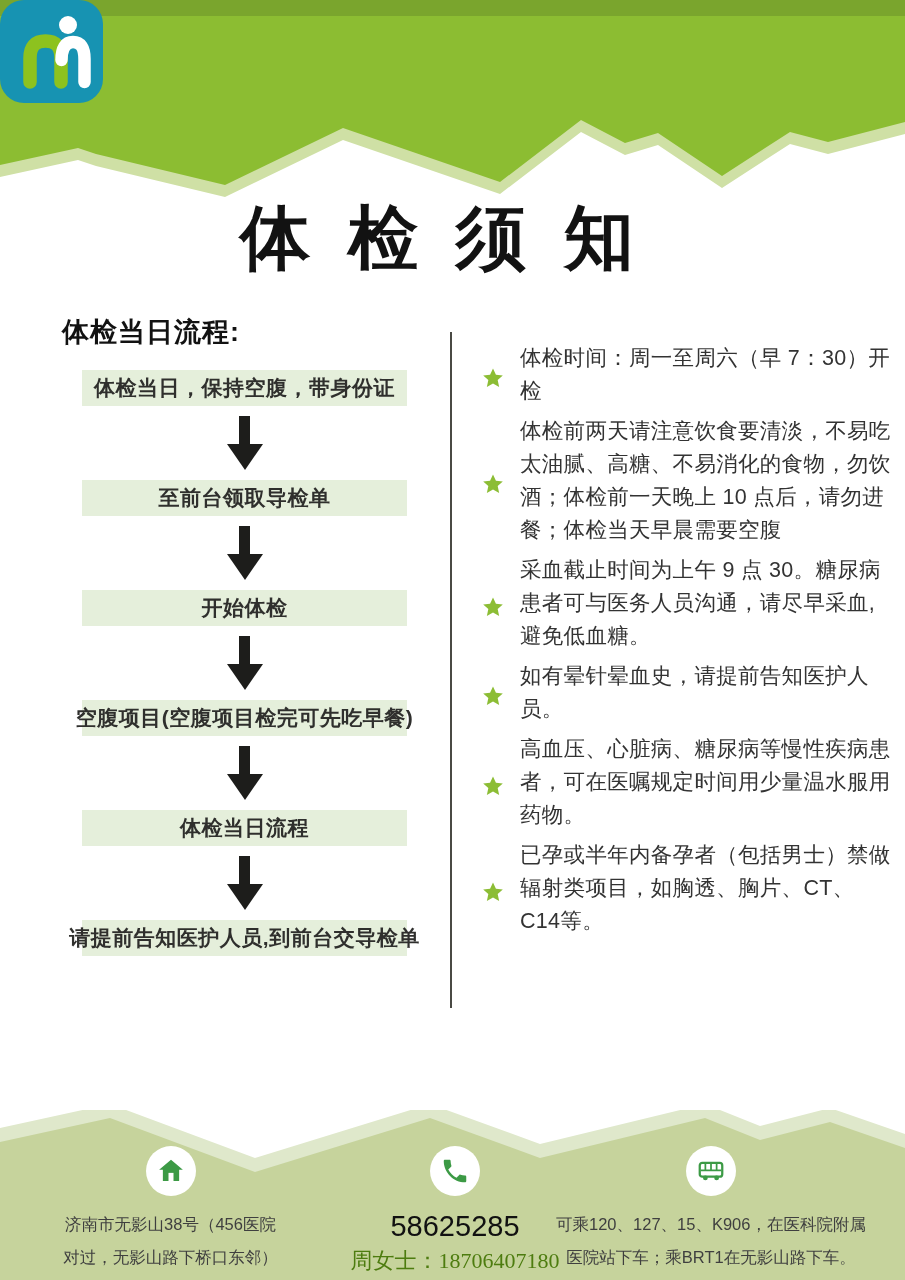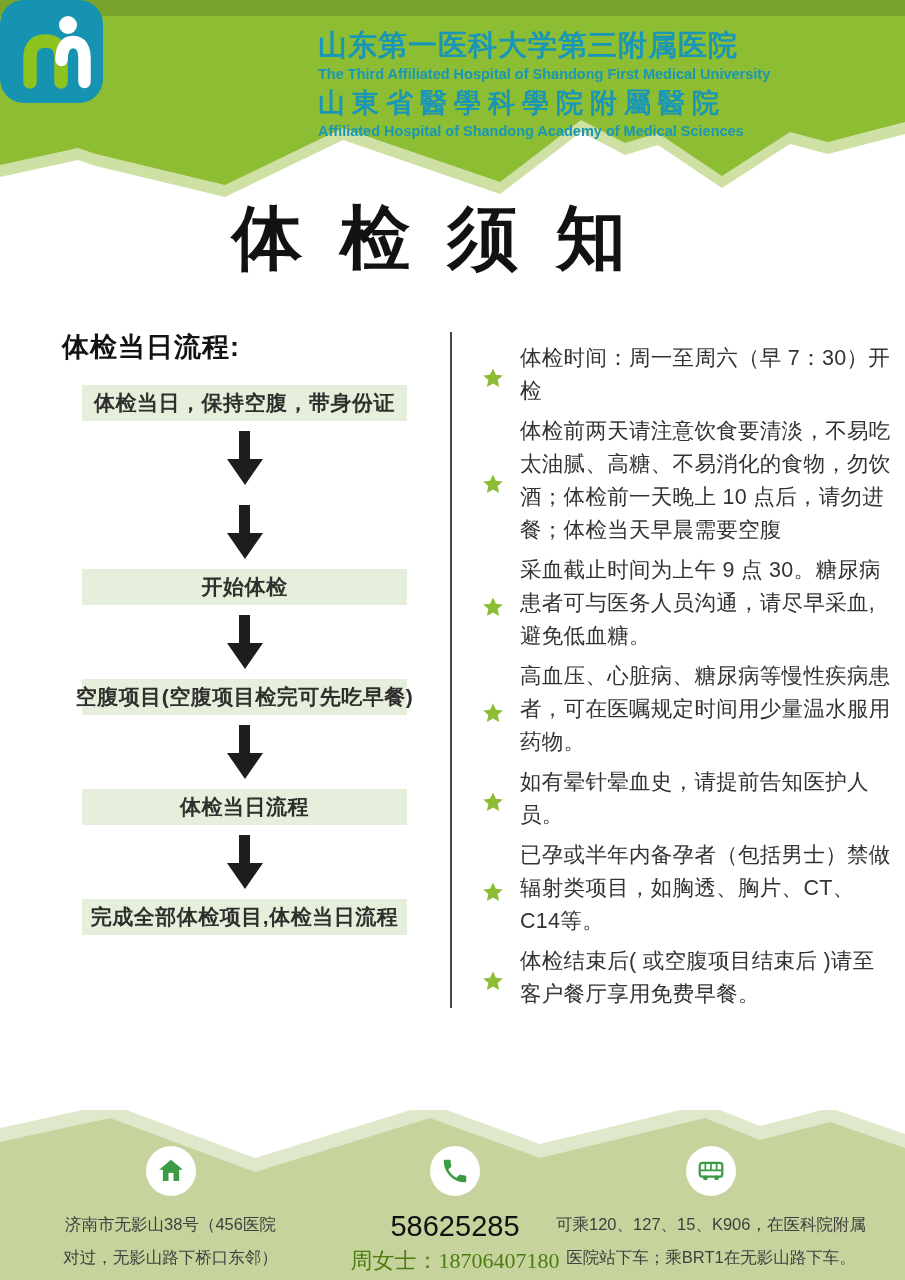--- a/index.html
+++ b/index.html
@@ -21,26 +21,26 @@
   .header-text{position:absolute;top:26px;left:318px;width:430px;z-index:2;}
   .h-cn1{font-size:29px;font-weight:bold;color:var(--teal);letter-spacing:1px;line-height:38px;white-space:nowrap;}
   .h-en1{font-size:14.5px;font-weight:bold;color:var(--teal);line-height:21px;white-space:nowrap;}
   .h-cn2{font-size:27px;font-weight:bold;color:var(--teal);letter-spacing:7px;line-height:36px;white-space:nowrap;}
   .h-en2{font-size:14.5px;font-weight:bold;color:var(--teal);line-height:20px;white-space:nowrap;}
   .zig-light{fill:var(--light-zig);}
   .zig-dark{fill:var(--band-green);}
   .zig-strip{fill:var(--strip-green);}
   
   .page-title{
-    position:absolute;top:192px;left:4px;width:850px;text-align:center;
+    position:absolute;top:192px;left:12px;width:850px;text-align:center;
     font-size:70px;font-weight:bold;letter-spacing:38px;text-indent:38px;
     color:#121212;font-family:"DejaVu Sans","Liberation Sans",sans-serif;
   }
   
-  .flow{position:absolute;top:329px;left:62px;width:345px;}
+  .flow{position:absolute;top:314px;left:62px;width:345px;}
   .col-heading{font-size:27px;font-weight:bold;color:#121212;letter-spacing:1px;}
   .flow-list{margin-top:20px;margin-left:20px;}
   .step-box{
     height:36px;background:var(--box-bg);display:flex;align-items:center;justify-content:center;
     font-weight:bold;font-size:21px;color:#2f2f2d;white-space:nowrap;letter-spacing:0.5px;
   }
   .arrow-wrap{height:74px;display:flex;align-items:center;justify-content:center;flex-direction:column;}
   .arrow-shaft{width:11px;height:28px;background:var(--ink);}
   .arrow-head{width:0;height:0;border-left:18px solid transparent;border-right:18px solid transparent;border-top:26px solid var(--ink);}
   .flow-list > .arrow-wrap:last-child{display:none;}
@@ -86,42 +86,39 @@
     <rect class="zig-strip" x="0" y="0" width="905" height="16"></rect>
   </svg>
 
   <svg class="logo" viewBox="0 0 103 103">
     <rect x="0" y="0" width="103" height="103" rx="24" fill="#1793b2"></rect>
     <path d="M30 82 V58 Q30 41 45.5 41 Q61 41 61 58 V82" stroke="#8dc21f" stroke-width="13.5" fill="none" stroke-linecap="round"></path>
     <circle cx="68" cy="25" r="9" fill="#ffffff"></circle>
     <path d="M61.5 60 Q61.5 42 73 42 Q84.5 42 84.5 59 V82" stroke="#ffffff" stroke-width="12.5" fill="none" stroke-linecap="round"></path>
   </svg>
 
-  <div class="header-text">
-    <div class="h-cn1">山东第一医科大学第三附属医院</div>
-    <div class="h-en1">The Third Affiliated Hospital of Shandong First Medical University</div>
-    <div class="h-cn2">山東省醫學科學院附屬醫院</div>
-    <div class="h-en2">Affiliated Hospital of Shandong Academy of Medical Sciences</div>
-  </div>
 </div>
 
 <div class="page-title">体检须知</div>
 
 <div class="flow">
   <div class="col-heading">体检当日流程:</div>
   <div class="flow-list">
 
       <div class="step-box">
         <span>体检当日，保持空腹，带身份证</span>
       </div>
       <div class="arrow-wrap">
         <div class="arrow-shaft"></div>
         <div class="arrow-head"></div>
       </div>
 
+      <div class="step-box">
+        <span>至前台领取导检单</span>
+      </div>
       <div class="arrow-wrap">
         <div class="arrow-shaft"></div>
         <div class="arrow-head"></div>
       </div>
 
       <div class="step-box">
         <span>开始体检</span>
       </div>
       <div class="arrow-wrap">
         <div class="arrow-shaft"></div>
@@ -138,21 +135,21 @@
 
       <div class="step-box">
         <span>体检当日流程</span>
       </div>
       <div class="arrow-wrap">
         <div class="arrow-shaft"></div>
         <div class="arrow-head"></div>
       </div>
 
       <div class="step-box">
-        <span>完成全部体检项目,体检当日流程</span>
+        <span>请提前告知医护人员,到前台交导检单</span>
       </div>
 
     </div>
 </div>
 
 <div class="divider"></div>
 
 <div class="notes">
   <div class="notes-list">
 
@@ -174,43 +171,37 @@
         <svg class="star" viewBox="0 0 24 24">
           <polygon fill="#8cbd35" points="12,1.6 15.2,8.5 22.7,9.2 17.1,14.3 18.7,21.7 12,17.9 5.3,21.7 6.9,14.3 1.3,9.2 8.8,8.5"></polygon>
         </svg>
         <p class="note-text">采血截止时间为上午 9 点 30。糖尿病患者可与医务人员沟通，请尽早采血,避免低血糖。</p>
       </div>
 
       <div class="note-item">
         <svg class="star" viewBox="0 0 24 24">
           <polygon fill="#8cbd35" points="12,1.6 15.2,8.5 22.7,9.2 17.1,14.3 18.7,21.7 12,17.9 5.3,21.7 6.9,14.3 1.3,9.2 8.8,8.5"></polygon>
         </svg>
+        <p class="note-text">如有晕针晕血史，请提前告知医护人员。</p>
+      </div>
+
+      <div class="note-item">
+        <svg class="star" viewBox="0 0 24 24">
+          <polygon fill="#8cbd35" points="12,1.6 15.2,8.5 22.7,9.2 17.1,14.3 18.7,21.7 12,17.9 5.3,21.7 6.9,14.3 1.3,9.2 8.8,8.5"></polygon>
+        </svg>
         <p class="note-text">高血压、心脏病、糖尿病等慢性疾病患者，可在医嘱规定时间用少量温水服用药物。</p>
       </div>
 
       <div class="note-item">
         <svg class="star" viewBox="0 0 24 24">
           <polygon fill="#8cbd35" points="12,1.6 15.2,8.5 22.7,9.2 17.1,14.3 18.7,21.7 12,17.9 5.3,21.7 6.9,14.3 1.3,9.2 8.8,8.5"></polygon>
         </svg>
-        <p class="note-text">如有晕针晕血史，请提前告知医护人员。</p>
-      </div>
-
-      <div class="note-item">
-        <svg class="star" viewBox="0 0 24 24">
-          <polygon fill="#8cbd35" points="12,1.6 15.2,8.5 22.7,9.2 17.1,14.3 18.7,21.7 12,17.9 5.3,21.7 6.9,14.3 1.3,9.2 8.8,8.5"></polygon>
-        </svg>
         <p class="note-text">已孕或半年内备孕者（包括男士）禁做辐射类项目，如胸透、胸片、CT、C14等。</p>
       </div>
 
-      <div class="note-item">
-        <svg class="star" viewBox="0 0 24 24">
-          <polygon fill="#8cbd35" points="12,1.6 15.2,8.5 22.7,9.2 17.1,14.3 18.7,21.7 12,17.9 5.3,21.7 6.9,14.3 1.3,9.2 8.8,8.5"></polygon>
-        </svg>
-        <p class="note-text">体检结束后( 或空腹项目结束后 )请至客户餐厅享用免费早餐。</p>
-      </div>
     </div>
 </div>
 
 <div class="footer">
   <svg class="bg" width="905" height="170" viewBox="0 0 905 170">
     <polygon class="fz-light" points="
       0,18 110,-6 255,48 430,-6 540,34 705,-6 760,16 830,-2 905,24
       905,170 0,170"></polygon>
     <polygon class="fz-sage" points="
       0,32 110,8 255,62 430,8 540,48 705,8 760,30 830,12 905,38

